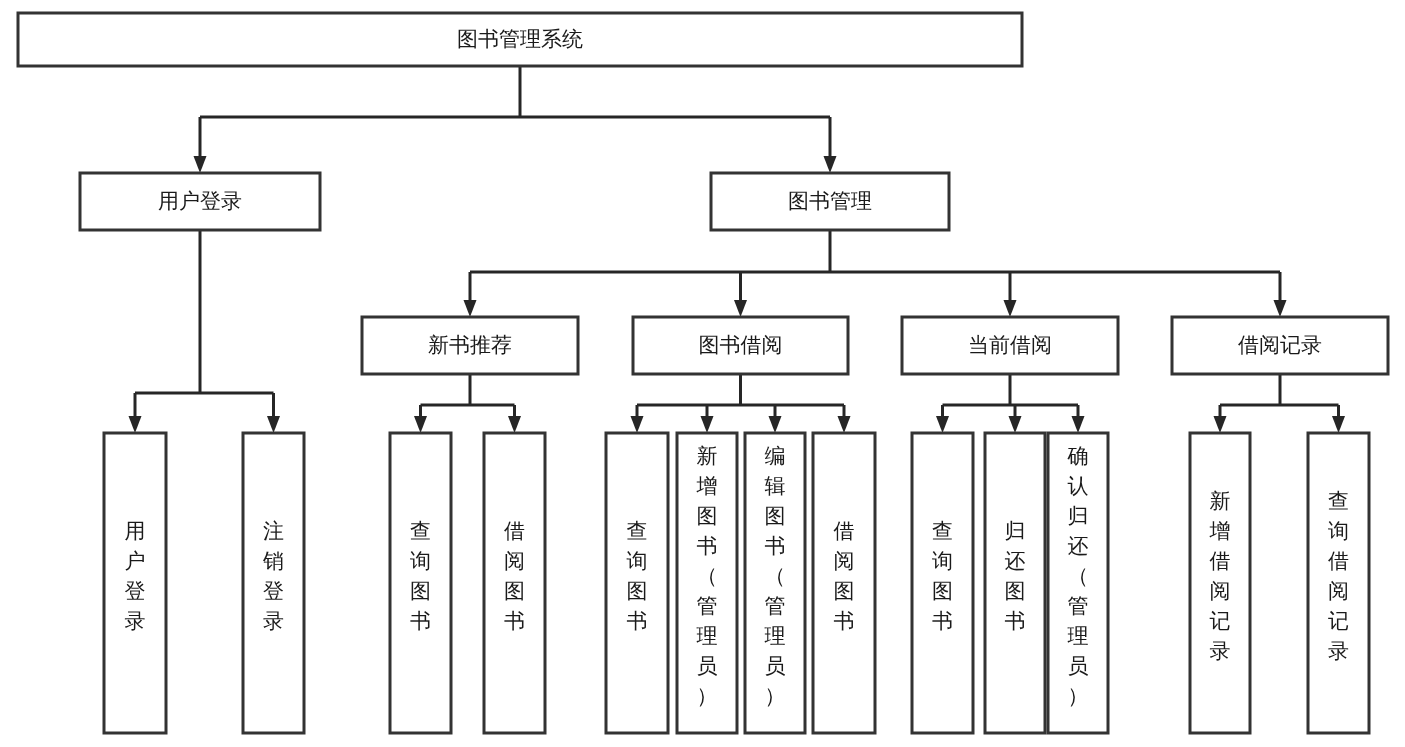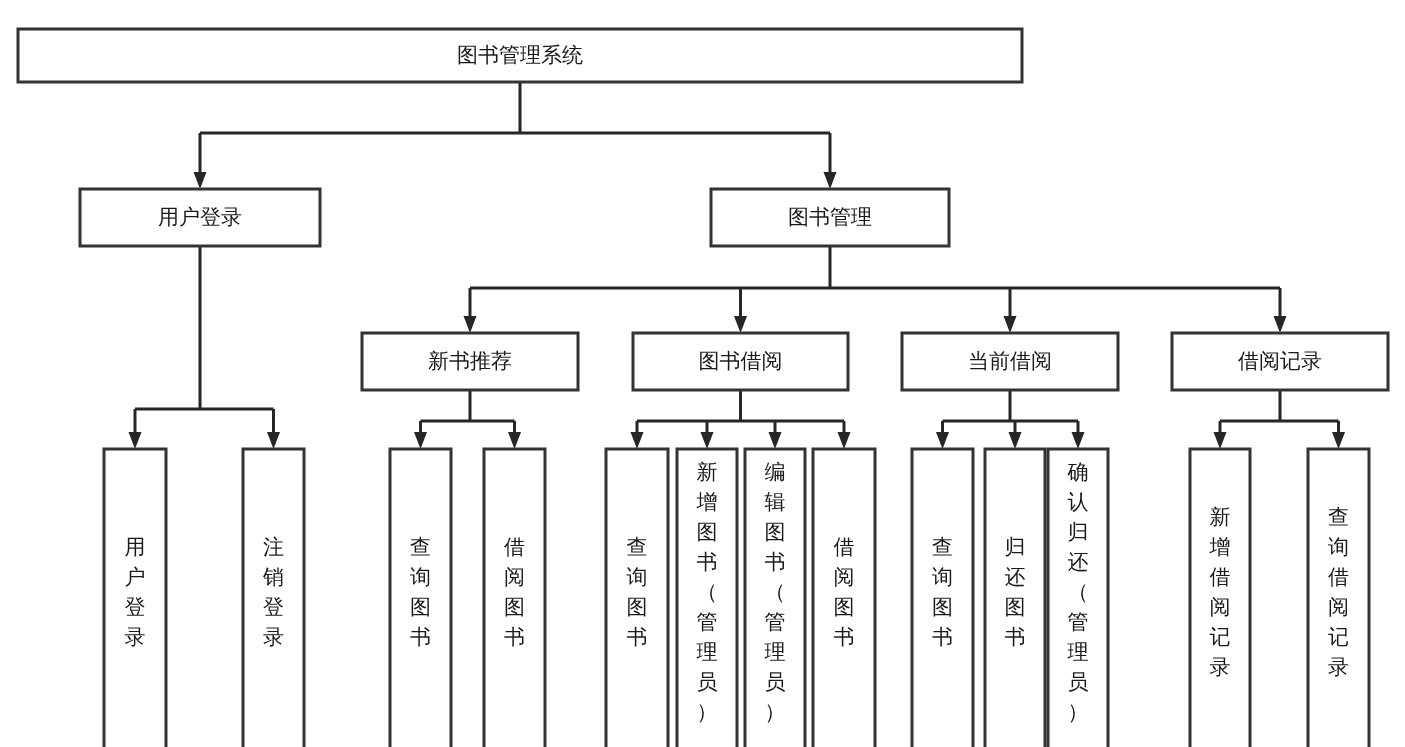--- a/index.html
+++ b/index.html
@@ -10,21 +10,21 @@
   body {
     width: 1405px;
     height: 747px;
     font-family: "Liberation Sans", "DejaVu Sans", sans-serif;
     overflow: hidden;
     position: relative;
   }
   #diagram-root {
     position: absolute;
     left: 0;
-    top: 16px;
+    top: 0;
     width: 1405px;
     height: 604px;
     border-radius: 20px;
   }
   svg.flow {
     display: block;
     width: 1405px;
     height: 747px;
   }
   .node-rect {

